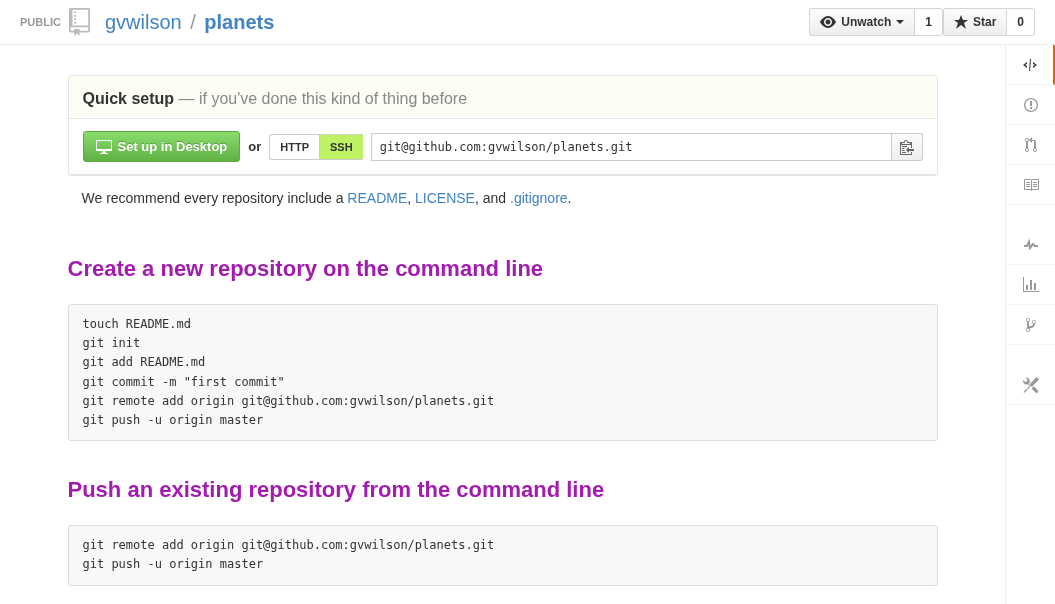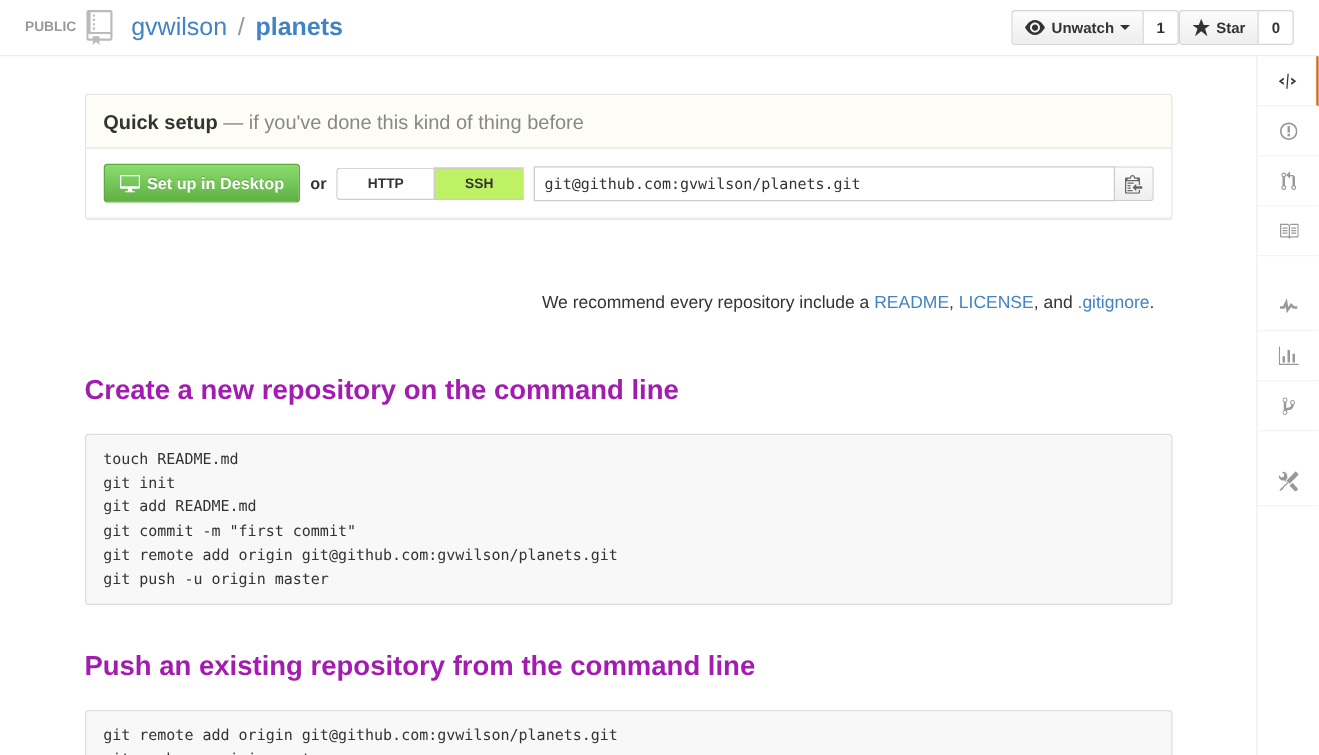--- a/index.html
+++ b/index.html
@@ -109,21 +109,21 @@
       font-size: 13px;
       display: flex;
       align-items: flex-end;
       gap: 6px;
       cursor: pointer;
       text-shadow: 0 -1px 0 rgba(0,0,0,0.25);
     }
     .or-text { font-size: 13px; font-weight: bold; color: #333; text-align: right; }
     .proto-group { display: flex; }
     .proto-btn {
-      padding: 6px 24px;
+      padding: 6px 10px;
       font-size: 11px;
       font-weight: bold;
       border: 1px solid #ccc;
       background: #fff;
       cursor: pointer;
       color: #333;
     }
     .proto-btn.active { background: #bef264; }
     .proto-btn:first-child { border-radius: 3px 0 0 3px; border-right: none; }
     .proto-btn:last-child { border-radius: 0; border-right: none; }
@@ -140,25 +140,24 @@
       padding: 5px 8px;
       border: 1px solid #ccc;
       border-left: none;
       background: linear-gradient(#fcfcfc, #eee);
       border-radius: 0 3px 3px 0;
       cursor: pointer;
       display: flex;
       align-items: center;
     }
     .recommend {
-      text-align: right;
+      text-align: left;
       font-size: 14px;
       color: #333;
       padding: 14px;
-      margin-top: 43px;
     }
     .recommend a { color: #4183c4; text-decoration: none; }
     .recommend .dotfile { color: #4183c4; }
     .section-title {
       font-size: 22px;
       font-weight: bold;
       text-align: left;
       margin: 36px 0 22px;
       color: #a21caf;
     }

